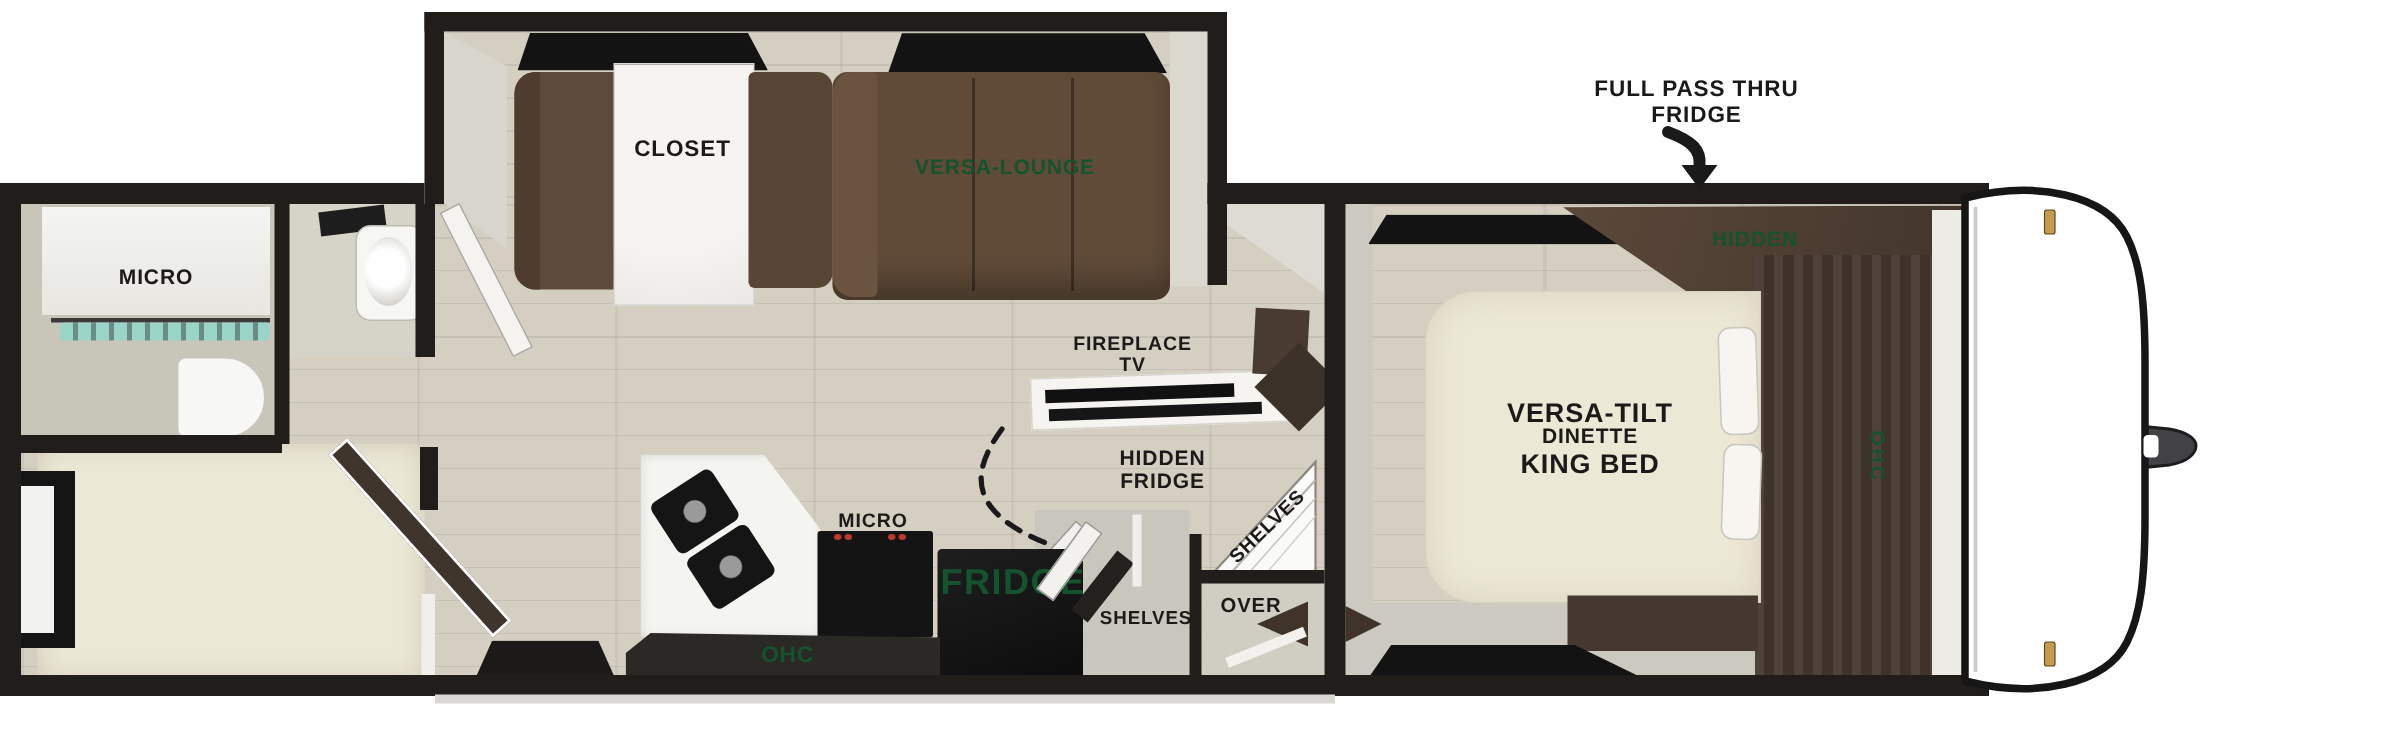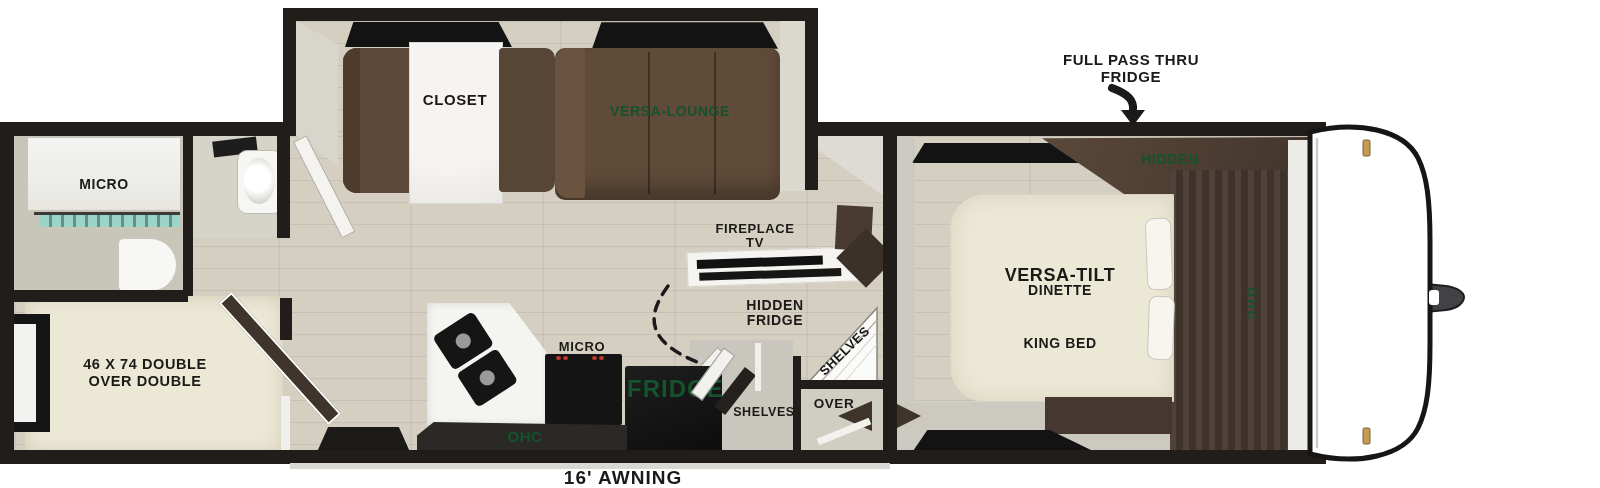--- a/index.html
+++ b/index.html
@@ -48,22 +48,20 @@
   <div class="abs" style="left:40px;top:215px;width:140px;height:12px;background:repeating-linear-gradient(90deg,#8fd8cc 0 9px,#4f7f77 9px 12px);opacity:.8;border-radius:3px;"></div>
   <div class="abs" style="left:118px;top:238px;width:57px;height:52px;background:#f7f7f5;border:1px solid #c9c7bf;border-radius:6px 28px 28px 6px;"></div>
 
   <div class="abs" style="left:193px;top:136px;width:84px;height:102px;background:#d6d3c9;"></div>
   <div class="abs" style="left:213px;top:139px;width:44px;height:16px;background:#1d1d1d;transform:rotate(-7deg);"></div>
   <div class="abs" style="left:237px;top:150px;width:44px;height:62px;background:#f6f6f4;border:1px solid #bdbbb2;border-radius:10px;"></div>
   <div class="abs" style="left:243px;top:158px;width:32px;height:46px;background:radial-gradient(circle at 45% 45%,#ffffff 40%,#d9d8d3 75%,#bdbcb6);border-radius:50%;"></div>
   <div class="abs" style="left:293px;top:142px;width:13px;height:106px;background:#f4f3ef;border:1px solid #aaa89f;transform:rotate(-27deg);transform-origin:top left;"></div>
 
   <div class="cream" style="left:25px;top:296px;width:258px;height:158px;border-radius:6px;box-shadow:inset 0 0 18px rgba(120,110,80,.25);"></div>
-  <div class="lbl" style="left:40px;top:357px;width:210px;font-size:14.5px;">46 X 74 DOUBLE</div>
-  <div class="lbl" style="left:40px;top:374px;width:210px;font-size:14.5px;">OVER DOUBLE</div>
   <div class="abs" style="left:2px;top:318px;width:12px;height:112px;background:#ffffff;"></div>
   <div class="abs" style="left:14px;top:314px;width:36px;height:118px;background:#151515;"></div>
   <div class="abs" style="left:14px;top:324px;width:22px;height:98px;background:#f2f2f0;"></div>
   <div class="abs" style="left:198px;top:350px;width:160px;height:13px;background:#3f352c;border:2px solid #ffffff;transform:rotate(48deg);"></div>
   <div class="abs" style="left:317px;top:427px;width:93px;height:25px;background:#1c1a18;clip-path:polygon(12% 0,88% 0,100% 100%,0 100%);"></div>
 
   <div class="win" style="left:345px;top:21px;width:167px;height:27px;clip-path:polygon(5% 4%,92% 4%,100% 96%,0 96%);"></div>
   <div class="win" style="left:592px;top:21px;width:186px;height:29px;clip-path:polygon(5% 4%,92% 4%,100% 96%,0 96%);"></div>
 
   <div class="brown" style="left:343px;top:48px;width:74px;height:145px;border-radius:14px 4px 4px 14px;"></div>
@@ -132,21 +130,21 @@
   <div class="win" style="left:912px;top:143px;width:178px;height:20px;clip-path:polygon(7% 0,88% 0,100% 100%,0 100%);"></div>
   <div class="abs" style="left:1042px;top:137px;width:270px;height:60px;background:linear-gradient(105deg,#5a4839,#43352c);clip-path:polygon(0 2%,100% 0,100% 100%,32% 100%);"></div>
   <div class="lbl w" style="left:1130px;top:152px;width:80px;font-size:14px;">HIDDEN</div>
   <div class="abs" style="left:1170px;top:170px;width:120px;height:282px;background:repeating-linear-gradient(90deg,rgba(255,255,255,.05) 0 6px,rgba(0,0,0,.10) 6px 13px),#463830;"></div>
   <div class="lbl w" style="left:1236px;top:282px;width:22px;height:44px;font-size:13px;writing-mode:vertical-rl;letter-spacing:2px;">OHC</div>
   <div class="abs" style="left:1288px;top:140px;width:24px;height:310px;background:#edebe5;"></div>
 
   <div class="cream" style="left:950px;top:194px;width:222px;height:206px;border-radius:34px 0 0 34px;border:1px solid #d8d4c2;box-shadow:inset 0 0 22px rgba(140,130,95,.2);"></div>
   <div class="lbl" style="left:960px;top:266px;width:200px;font-size:18px;">VERSA-TILT</div>
   <div class="lbl" style="left:960px;top:283px;width:200px;font-size:14px;">DINETTE</div>
-  <div class="lbl" style="left:960px;top:300px;width:200px;font-size:14px;margin-top:36px;">KING BED</div>
+  <div class="lbl" style="left:960px;top:300px;width:200px;font-size:18px;">KING BED</div>
   <div class="pillow" style="left:1146px;top:218px;width:24px;height:70px;transform:rotate(-2deg);"></div>
   <div class="pillow" style="left:1148px;top:296px;width:24px;height:62px;transform:rotate(2deg);"></div>
   <div class="dkcab" style="left:1045px;top:397px;width:127px;height:37px;"></div>
   <div class="win" style="left:913px;top:430px;width:180px;height:21px;clip-path:polygon(8% 0,76% 0,100% 100%,0 100%);"></div>
 
   <div class="wall" style="left:8px;top:122px;width:275px;height:14px;"></div>
   <div class="wall" style="left:283px;top:8px;width:535px;height:13px;"></div>
   <div class="wall" style="left:283px;top:8px;width:13px;height:128px;"></div>
   <div class="wall" style="left:805px;top:8px;width:13px;height:182px;"></div>
   <div class="wall" style="left:805px;top:122px;width:521px;height:14px;"></div>
@@ -173,15 +171,14 @@
   </svg>
 
   <div class="lbl" style="left:1056px;top:52px;width:150px;font-size:15px;">FULL PASS THRU</div>
   <div class="lbl" style="left:1056px;top:69px;width:150px;font-size:15px;">FRIDGE</div>
   <svg style="left:1106px;top:86px;width:44px;height:42px;" viewBox="0 0 44 42">
     <path d="M6,2 C22,8 28,14 27,24" fill="none" stroke="#1a1a1a" stroke-width="8" stroke-linecap="round"></path>
     <polygon points="15,24 39,24 27,40" fill="#1a1a1a"></polygon>
   </svg>
 
   <div class="abs" style="left:290px;top:463px;width:600px;height:6px;background:#d9d8d4;"></div>
-  <div class="lbl" style="left:510px;top:468px;width:226px;font-size:19px;letter-spacing:1px;">16' AWNING</div>
 
 </div>
 
 </body></html>

